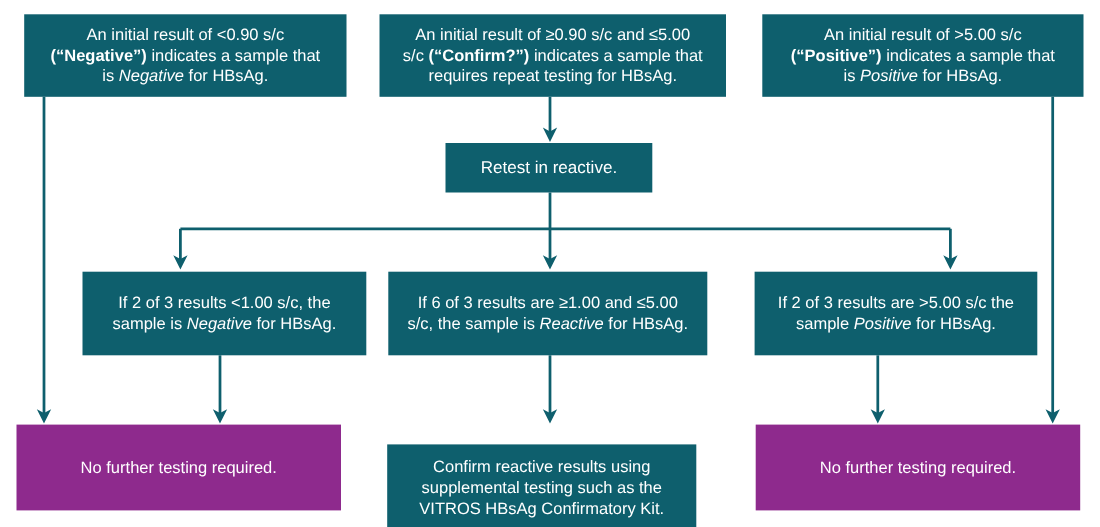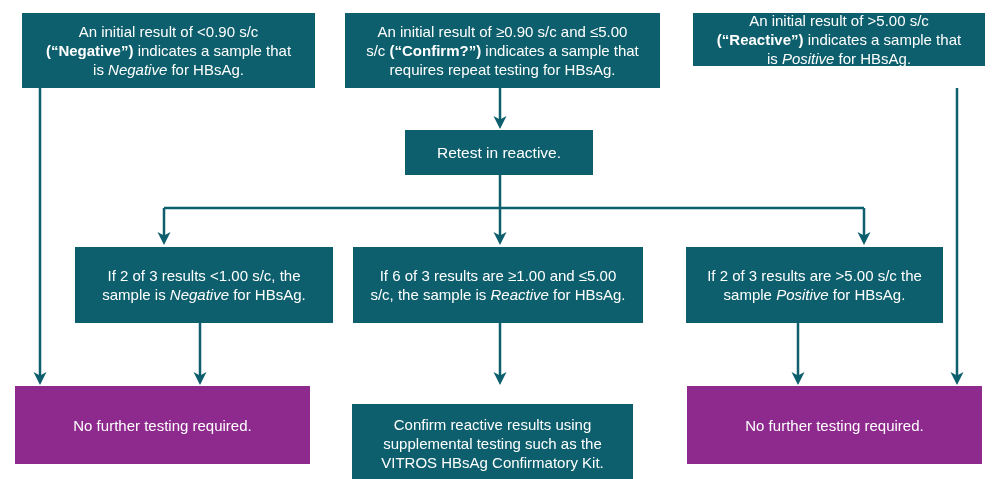--- a/index.html
+++ b/index.html
@@ -59,23 +59,23 @@
 </span><span style="font-weight: 700; text-align: right;">(“Negative”)</span><span> indicates a sample that
 is </span><span style="font-style: italic;">Negative</span><span> for HBsAg.</span></div>
   </div>
 
   <div class="node teal" style="left:345px;top:13px;width:315px;height:75px">
     <div class="node-text"><span>An initial result of ≥0.90 s/c and ≤5.00
 s/c </span><span style="font-weight: 700;">(“Confirm?”)</span><span> indicates a sample that
 requires repeat testing for HBsAg.</span></div>
   </div>
 
-  <div class="node teal" style="left:693px;top:13px;width:292px;height:53px">
+  <div class="node teal" style="left:693px;top:13px;width:292px;height:75px">
     <div class="node-text"><span>An initial result of &gt;5.00 s/c
-</span><span style="font-weight: 700;">(“Reactive”)</span><span> indicates a sample that
+</span><span style="font-weight: 700;">(“Positive”)</span><span> indicates a sample that
 is </span><span style="font-style: italic;">Positive</span><span> for HBsAg.</span></div>
   </div>
 
   <div class="node teal retest" style="left:405px;top:130px;width:188px;height:45px">
     <div class="node-text"><span>Retest in reactive.</span></div>
   </div>
 
   <div class="node teal" style="left:75px;top:247px;width:258px;height:76px">
     <div class="node-text"><span>If 2 of 3 results &lt;1.00 s/c, the
 sample is </span><span style="font-style: italic;">Negative</span><span> for HBsAg.</span></div>

